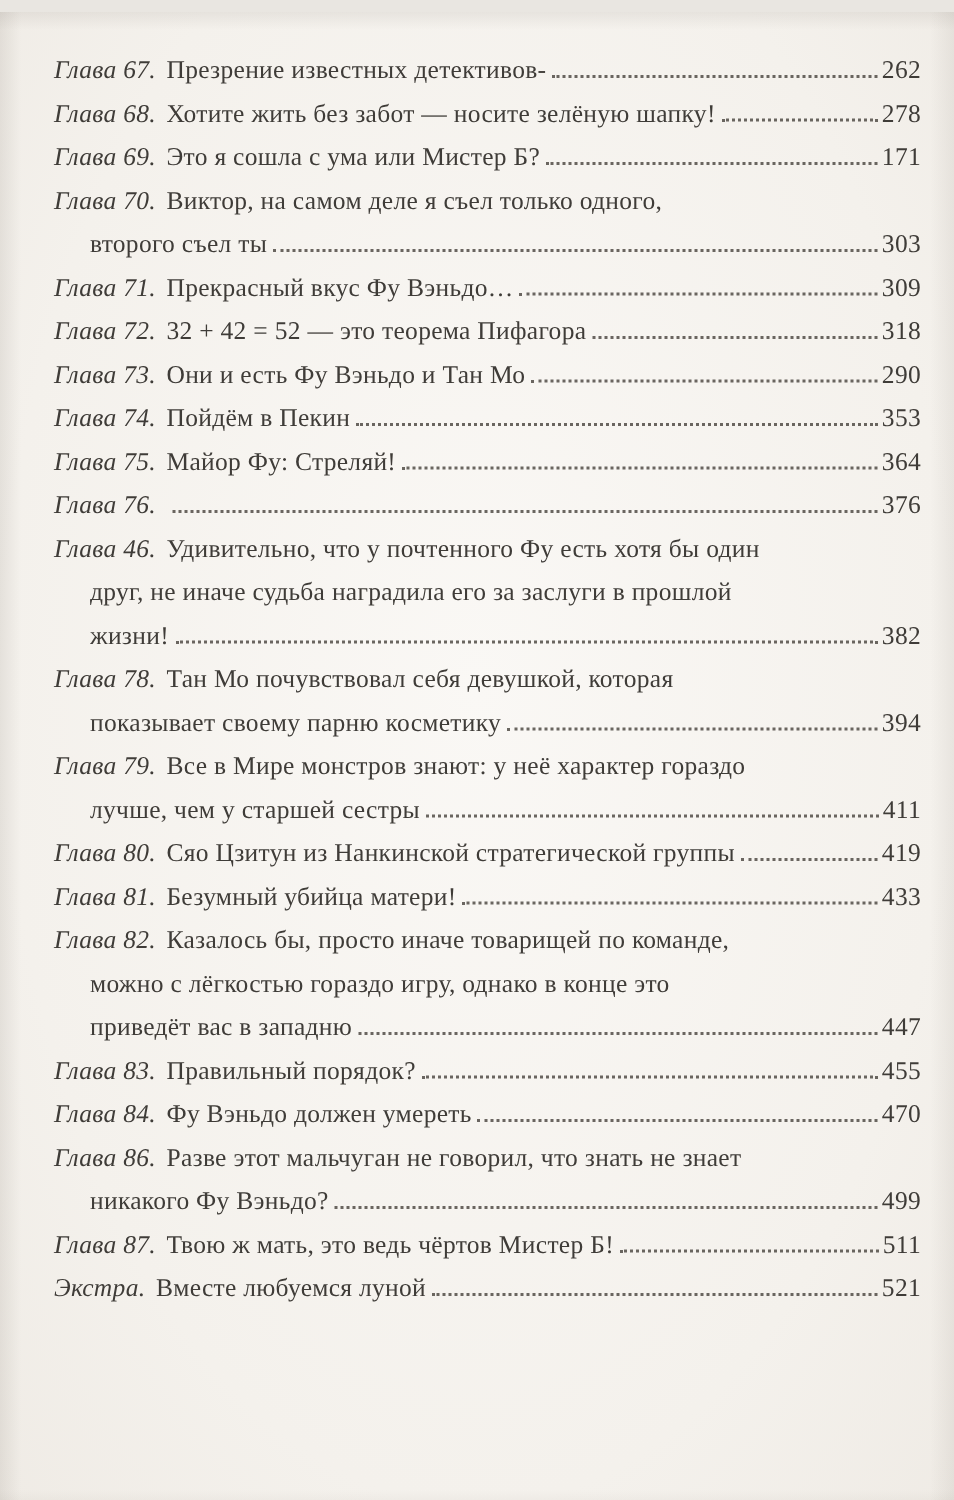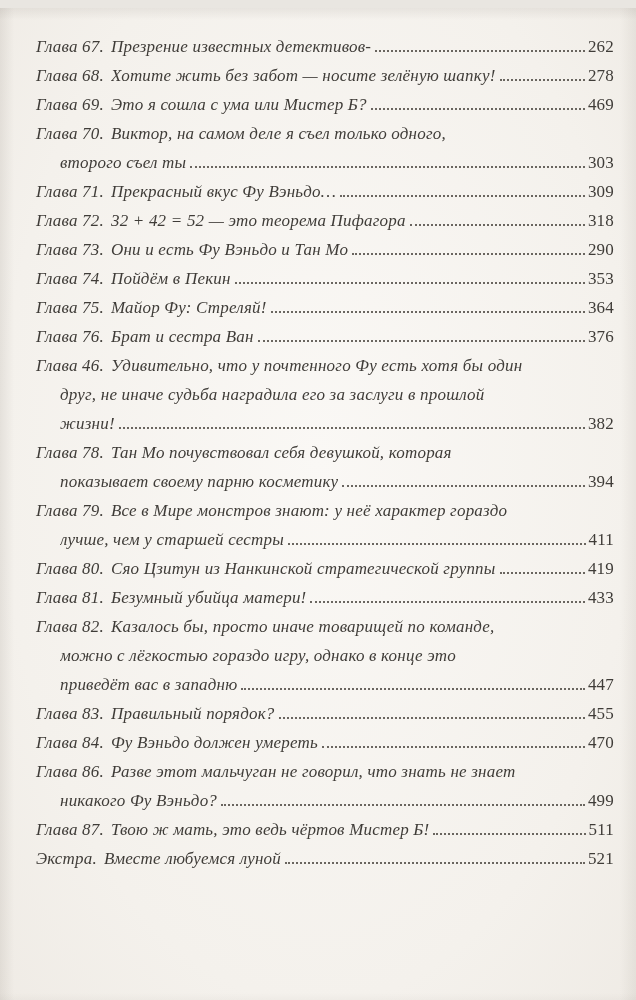--- a/index.html
+++ b/index.html
@@ -40,21 +40,20 @@
     padding-left: 24px;
   }
   .chapter {
     font-style: italic;
     margin-right: 7px;
     flex: 0 0 auto;
   }
   .text {
     flex: 0 1 auto;
     overflow: hidden;
-    font-style: italic;
   }
   .leader {
     flex: 1 1 auto;
     min-width: 12px;
     margin: 0 3px 0 4px;
     border-bottom: 2px dotted rgba(74,70,64,0.82);
   }
   .page-num {
     flex: 0 0 auto;
   }
@@ -78,21 +77,21 @@
           <span class="text">Хотите жить без забот — носите зелёную шапку!</span>
           <span class="leader"></span>
           <span class="page-num">278</span>
         </div>
       </div>
       <div class="entry">
         <div class="line">
           <span class="chapter">Глава 69.</span>
           <span class="text">Это я сошла с ума или Мистер Б?</span>
           <span class="leader"></span>
-          <span class="page-num">469</span>
+          <span class="page-num">171</span>
         </div>
       </div>
       <div class="entry">
         <div class="line">
           <span class="chapter">Глава 70.</span>
           <span class="text">Виктор, на самом деле я съел только одного,</span>
         </div>
         <div class="line cont">
           <span class="text">второго съел ты</span>
           <span class="leader"></span>
@@ -135,21 +134,20 @@
         <div class="line">
           <span class="chapter">Глава 75.</span>
           <span class="text">Майор Фу: Стреляй!</span>
           <span class="leader"></span>
           <span class="page-num">364</span>
         </div>
       </div>
       <div class="entry">
         <div class="line">
           <span class="chapter">Глава 76.</span>
-          <span class="text">Брат и сестра Ван</span>
           <span class="leader"></span>
           <span class="page-num">376</span>
         </div>
       </div>
       <div class="entry">
         <div class="line">
           <span class="chapter">Глава 46.</span>
           <span class="text">Удивительно, что у почтенного Фу есть хотя бы один</span>
         </div>
         <div class="line cont">

